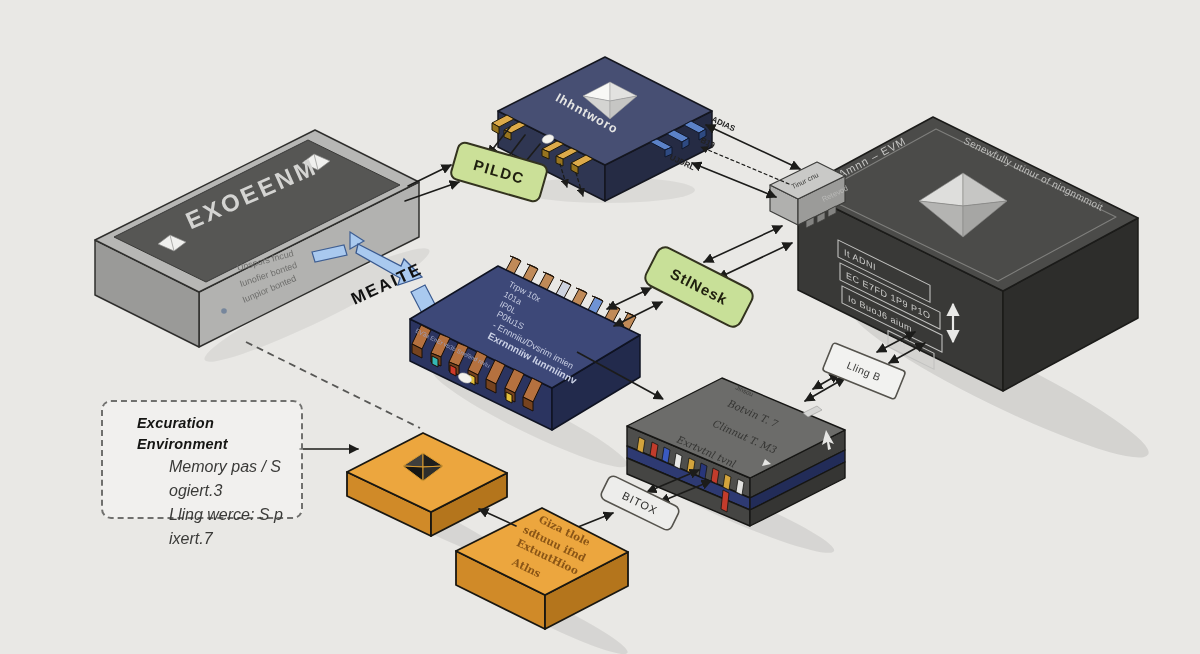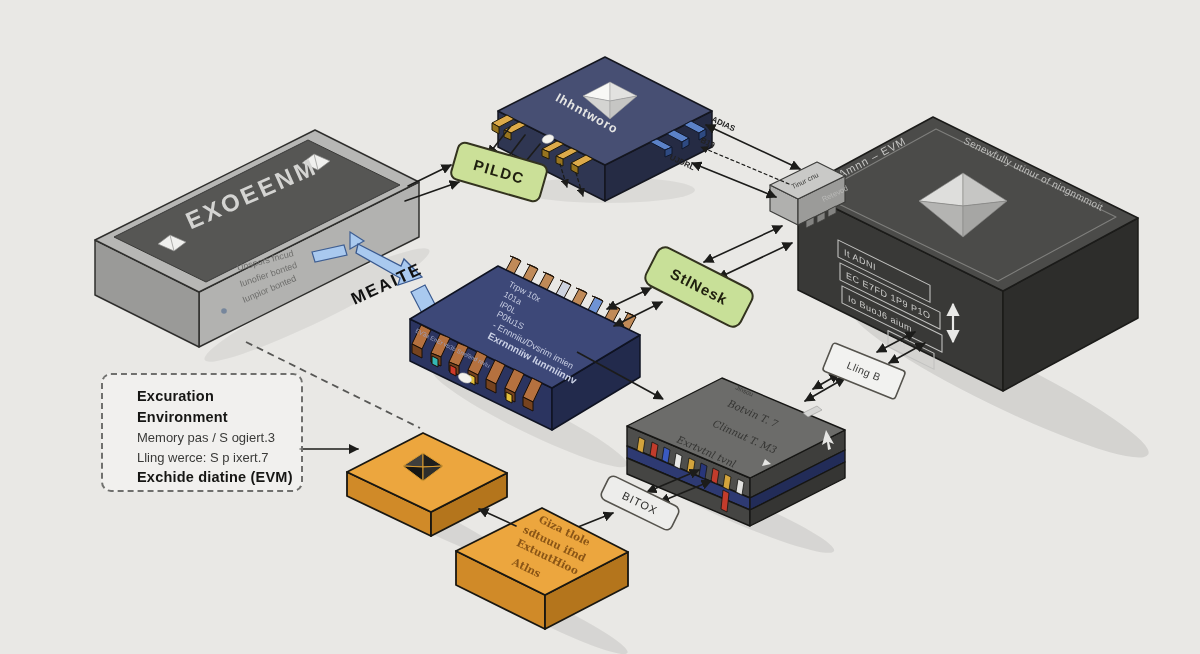--- a/index.html
+++ b/index.html
@@ -1,23 +1,23 @@
 <!DOCTYPE html>
 <html><head>
 <meta charset="utf-8">
 <style>
   html,body{margin:0;padding:0;background:#d6d5d3;}
   .stage{position:relative;width:1200px;height:654px;background:#e9e8e5;overflow:hidden;
          font-family:"Liberation Sans",sans-serif;}
   .stage svg{position:absolute;left:0;top:0;font-family:"Liberation Sans",sans-serif;}
-  .legend{position:absolute;left:101px;top:373px;width:202px;height:119px;box-sizing:border-box;
+  .legend{position:absolute;left:101px;top:400px;width:202px;height:119px;box-sizing:border-box;
           border:2px dashed #70706e;border-radius:10px;background:rgba(250,250,248,.45);
-          padding:11px 8px 0 34px;}
+          padding:11px 8px 0 34px;font-style:italic;}
   .legend .b{font-size:14.5px;font-weight:bold;color:#161614;letter-spacing:.2px;line-height:1.45;}
-  .legend .r{font-size:13px;color:#3a3a38;line-height:1.5;}
+  .legend .r{font-size:16px;color:#3a3a38;line-height:1.5;margin-left:32px;}
 </style>
 </head>
 <body>
 
 <div class="stage">
 <svg width="1200" height="654" viewBox="0 0 1200 654">
   <defs>
     <marker id="mE" viewBox="0 0 10 10" refX="9" refY="5" markerWidth="6.5" markerHeight="6.5" orient="auto">
           <path d="M0,0 L10,5 L0,10 z" fill="#1c1c1a"></path>
         </marker>
@@ -312,15 +312,14 @@
   <g transform="translate(640,503) rotate(26)">
     <rect x="-39" y="-13" width="78" height="26" rx="6" fill="#ededeb" stroke="#55534d" stroke-width="1.6"></rect>
     <text y="4" text-anchor="middle" font-size="11" letter-spacing="1" fill="#2c2c2a">BITOX</text>
   </g>
 </svg>
 
 <div class="legend">
   <div class="b">Excuration Environment</div>
   <div class="r">Memory pas / S ogiert.3</div>
   <div class="r">Lling werce: S p ixert.7</div>
-  <div class="b">Exchide diatine (EVM)</div>
 </div>
 </div>
 
 </body></html>

